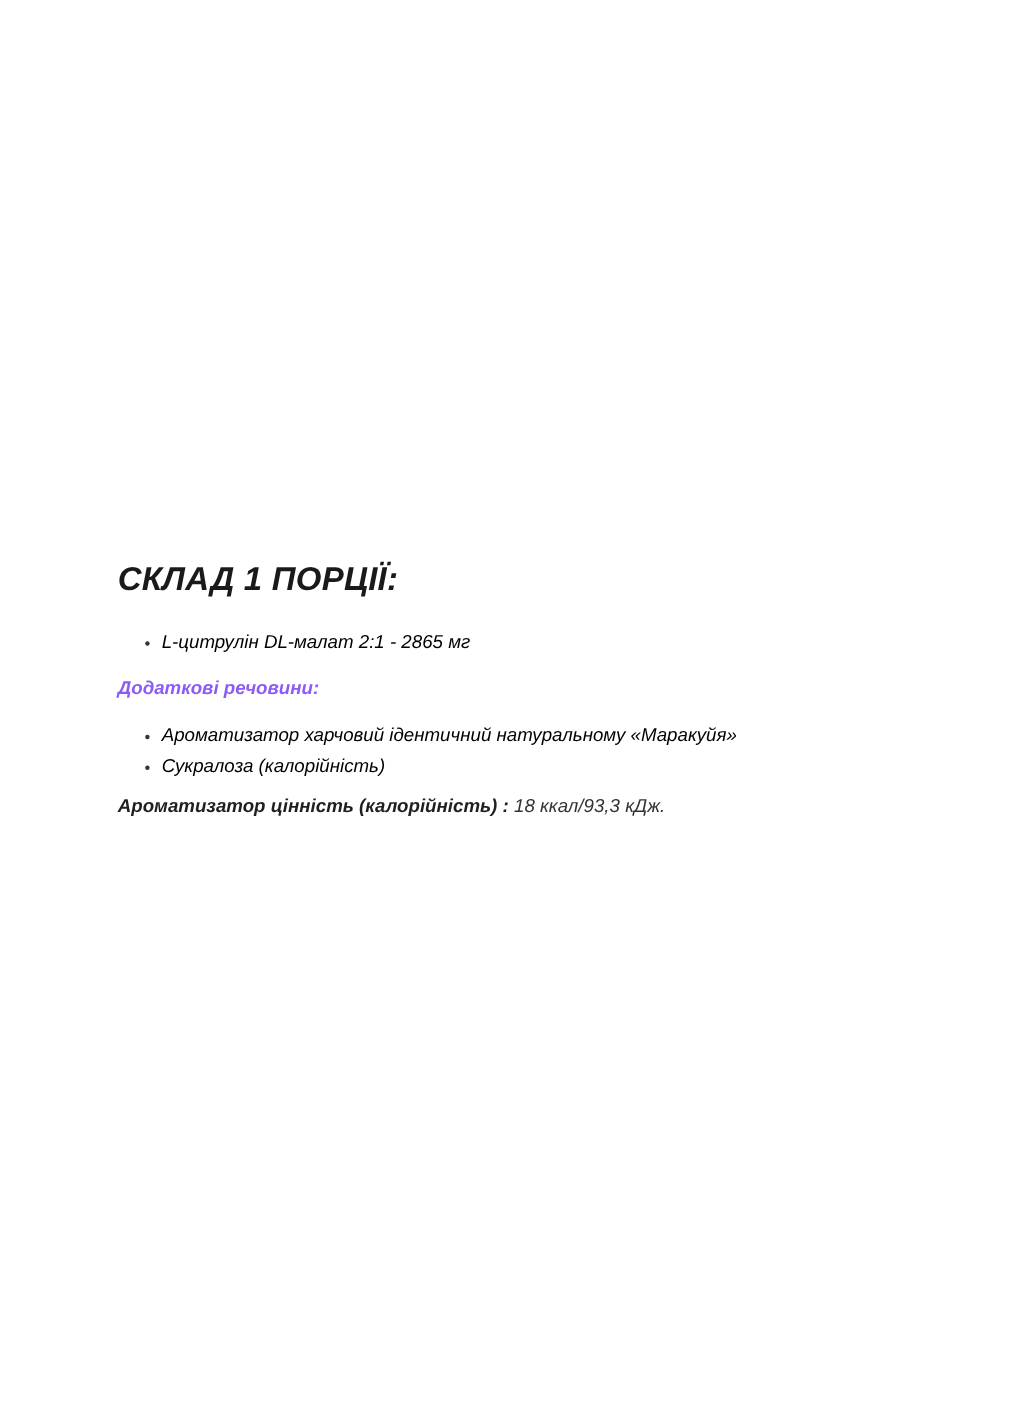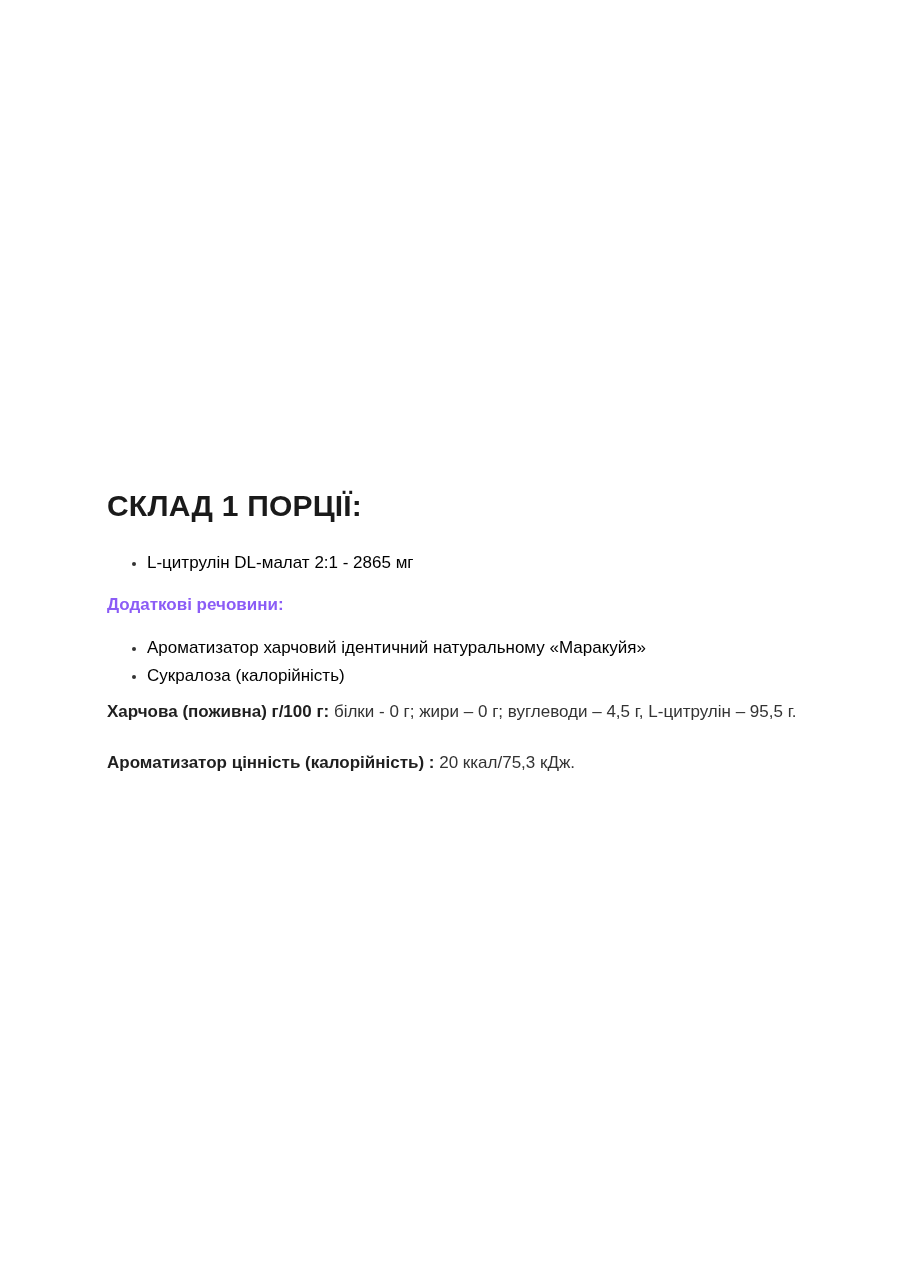--- a/index.html
+++ b/index.html
@@ -11,22 +11,23 @@
     height: 1280px;
     background: #ffffff;
     font-family: "Liberation Sans", "DejaVu Sans", sans-serif;
     color: #333333;
     overflow: hidden;
     position: relative;
   }
   .content {
     position: absolute;
     left: 107px;
-    top: 489px;
+    top: 510px;
     width: 730px;
+    font-style: italic;
   }
   h1.section-title {
     margin: 0 0 26px 0;
     font-size: 30px;
     line-height: 34px;
     font-weight: 700;
     color: #1a1a1a;
     letter-spacing: 0.2px;
   }
   ul.bullet-list {
@@ -86,24 +87,20 @@
 
     <ul class="bullet-list additives">
       <li>
         <span>Ароматизатор харчовий ідентичний натуральному «Маракуйя»</span>
       </li>
       <li>
         <span>Сукралоза (калорійність)</span>
       </li>
     </ul>
 
-    <p class="info-line">
-      <strong>Харчова (поживна) г/100 г:</strong>
-      <span>білки - 0 г; жири – 0 г; вуглеводи – 4,5 г, L-цитрулін – 95,5 г.</span>
-    </p>
 
     <p class="info-line">
       <strong>Ароматизатор цінність (калорійність) :</strong>
-      <span>20 ккал/75,3 кДж.</span>
+      <span>18 ккал/93,3 кДж.</span>
     </p>
 
   </section>
 </div>
 
 </body></html>

